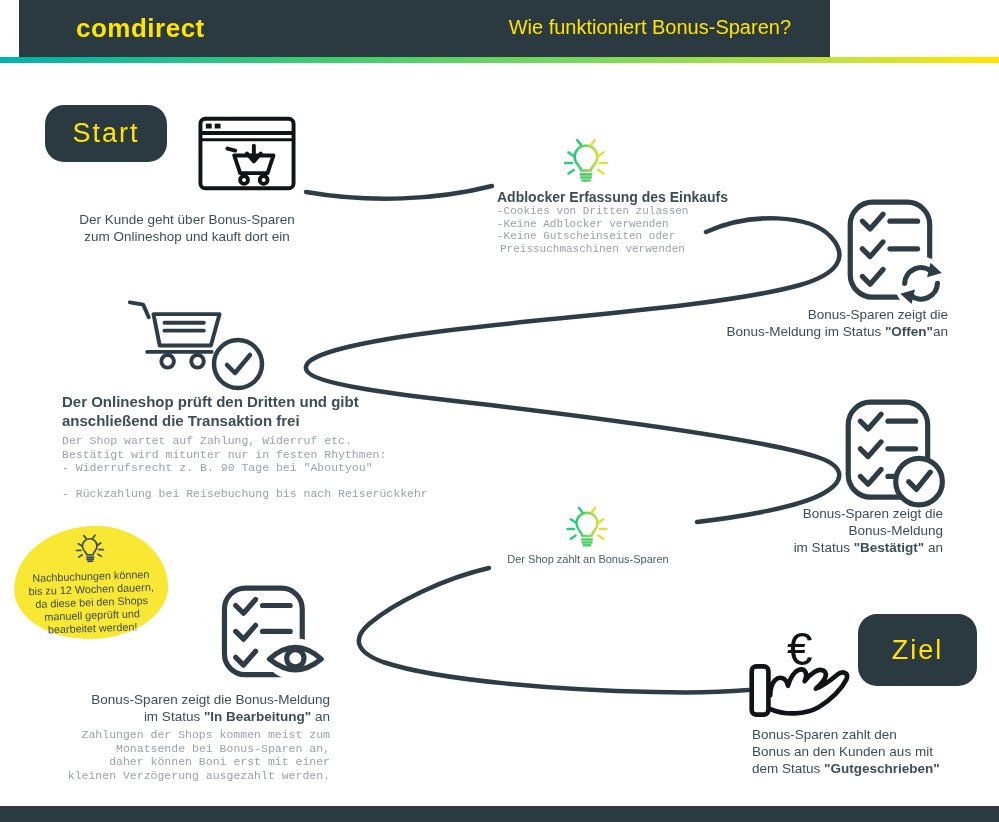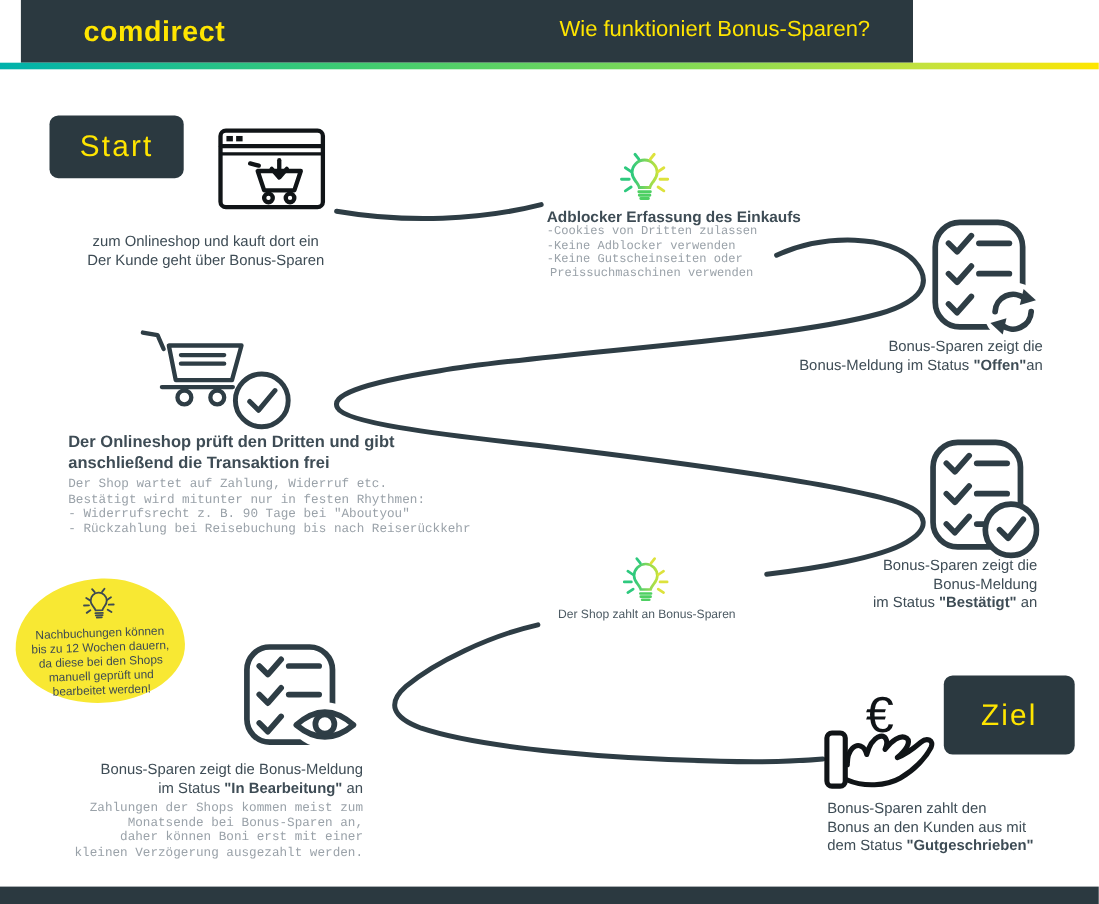--- a/index.html
+++ b/index.html
@@ -7,21 +7,21 @@
           font-family:"Liberation Sans",sans-serif;color:#3e4c55;}
   .abs{position:absolute;}
   
   .header{position:absolute;left:0;top:0;width:811px;height:57px;background:#2b3940;margin-left:19px;}
   .logo{position:absolute;left:57px;top:13px;font-size:26px;font-weight:700;color:#ffe500;letter-spacing:.5px;}
   .header-title{position:absolute;right:39px;top:16px;font-size:20px;color:#ffe500;}
   .grad{position:absolute;left:0;top:57px;width:999px;height:6px;
         background:linear-gradient(90deg,#00b2ac 0%,#3ecb71 32%,#82da55 62%,#c3e23f 84%,#ffe600 100%);}
   .footer{position:absolute;left:0;bottom:0;width:999px;height:16px;background:#2b3940;}
   
-  .pill{position:absolute;background:#2b3940;border-radius:8px;color:#ffe500;
+  .pill{position:absolute;background:#2b3940;border-radius:19px;color:#ffe500;
         display:flex;align-items:center;justify-content:center;font-size:27px;letter-spacing:2px;}
   .pill-start{left:45px;top:105px;width:122px;height:57px;}
   .pill-ziel{left:858px;top:614px;width:119px;height:72px;}
   
   .cap{font-size:13.5px;line-height:17px;color:#3e4c55;}
   .sub{font-size:11.5px;line-height:13.5px;color:#9aa2a9;font-family:Liberation Mono, monospace;}
   .b{font-weight:700;}
   .t-step1{left:62px;top:211px;width:250px;text-align:center;}
   .t-tip{left:497px;top:189px;}
   .t-tip .tip-title{font-size:14px;font-weight:700;white-space:nowrap;}
@@ -74,22 +74,22 @@
     <g>
       <path d="M57 30 V44"></path>
       <path d="M50 38 L57 46 L64 38"></path>
       <path d="M30 33 l8 2"></path>
       <path d="M37 40 H77 L71 58 H43 Z"></path>
       <circle cx="47" cy="65" r="4"></circle>
       <circle cx="67" cy="65" r="4"></circle>
     </g>
   </svg>
   <div class="abs cap t-step1">
+    <div>Der Kunde geht über Bonus-Sparen</div>
     <div>zum Onlineshop und kauft dort ein</div>
-    <div>Der Kunde geht über Bonus-Sparen</div>
   </div>
 
   <svg class="abs" style="left:558px;top:134px;" width="56" height="58" viewBox="0 0 64 64" fill="none" stroke-width="3" stroke-linecap="round">
     <defs>
       <linearGradient id="gbulb" x1="0" y1="0" x2="1" y2="0">
         <stop offset="0" stop-color="#2ec97e"></stop>
           <stop offset="1" stop-color="#bfe23f"></stop>
       </linearGradient>
     </defs>
     <path stroke="url(#gbulb)" d="M32 12 a13 13 0 0 1 13 13 c0 5 -2.5 7.5 -4.5 10 c-1.5 2 -2.5 3.5 -3 5.5 h-11 c-0.5 -2 -1.5 -3.5 -3 -5.5 c-2 -2.5 -4.5 -5 -4.5 -10 a13 13 0 0 1 13 -13 z"></path>
@@ -136,21 +136,21 @@
   <svg class="abs" style="left:210px;top:336px;" width="56" height="56" viewBox="0 0 56 56" fill="none" stroke="#2e3d45" stroke-width="4.5" stroke-linecap="round" stroke-linejoin="round">
     <circle cx="28" cy="28" r="24" fill="#fff"></circle>
     <path d="M17 29 l8 8 l15 -18"></path>
   </svg>
   <div class="abs t-step3">
     <div class="cap">Der Onlineshop prüft den Dritten und gibt</div>
     <div class="cap">anschließend die Transaktion frei</div>
     <div class="sub">Der Shop wartet auf Zahlung, Widerruf etc.</div>
     <div class="sub" style="margin-top:0;">Bestätigt wird mitunter nur in festen Rhythmen:</div>
     <div class="sub" style="margin-top:0;">- Widerrufsrecht z. B. 90 Tage bei "Aboutyou"</div>
-    <div class="sub" style="margin-top:0;">- Rückzahlung bei Reisebuchung bis nach Reiserückkehr</div>
+    <div class="sub" style="margin-top:12px;">- Rückzahlung bei Reisebuchung bis nach Reiserückkehr</div>
   </div>
 
   <svg class="abs" style="left:843px;top:397px;" width="102" height="114" viewBox="0 0 118 132" fill="none" stroke="#2e3d45" stroke-width="6" stroke-linecap="round" stroke-linejoin="round">
     <rect x="6" y="6" width="92" height="110" rx="26"></rect>
     <path d="M20 28 l9 9 l15 -17"></path>
     <path d="M52 28 H84"></path>
     <path d="M20 60 l9 9 l15 -17"></path>
     <path d="M52 60 H84"></path>
     <path d="M20 92 l9 9 l15 -17"></path>
     <path d="M52 92 H64"></path>

